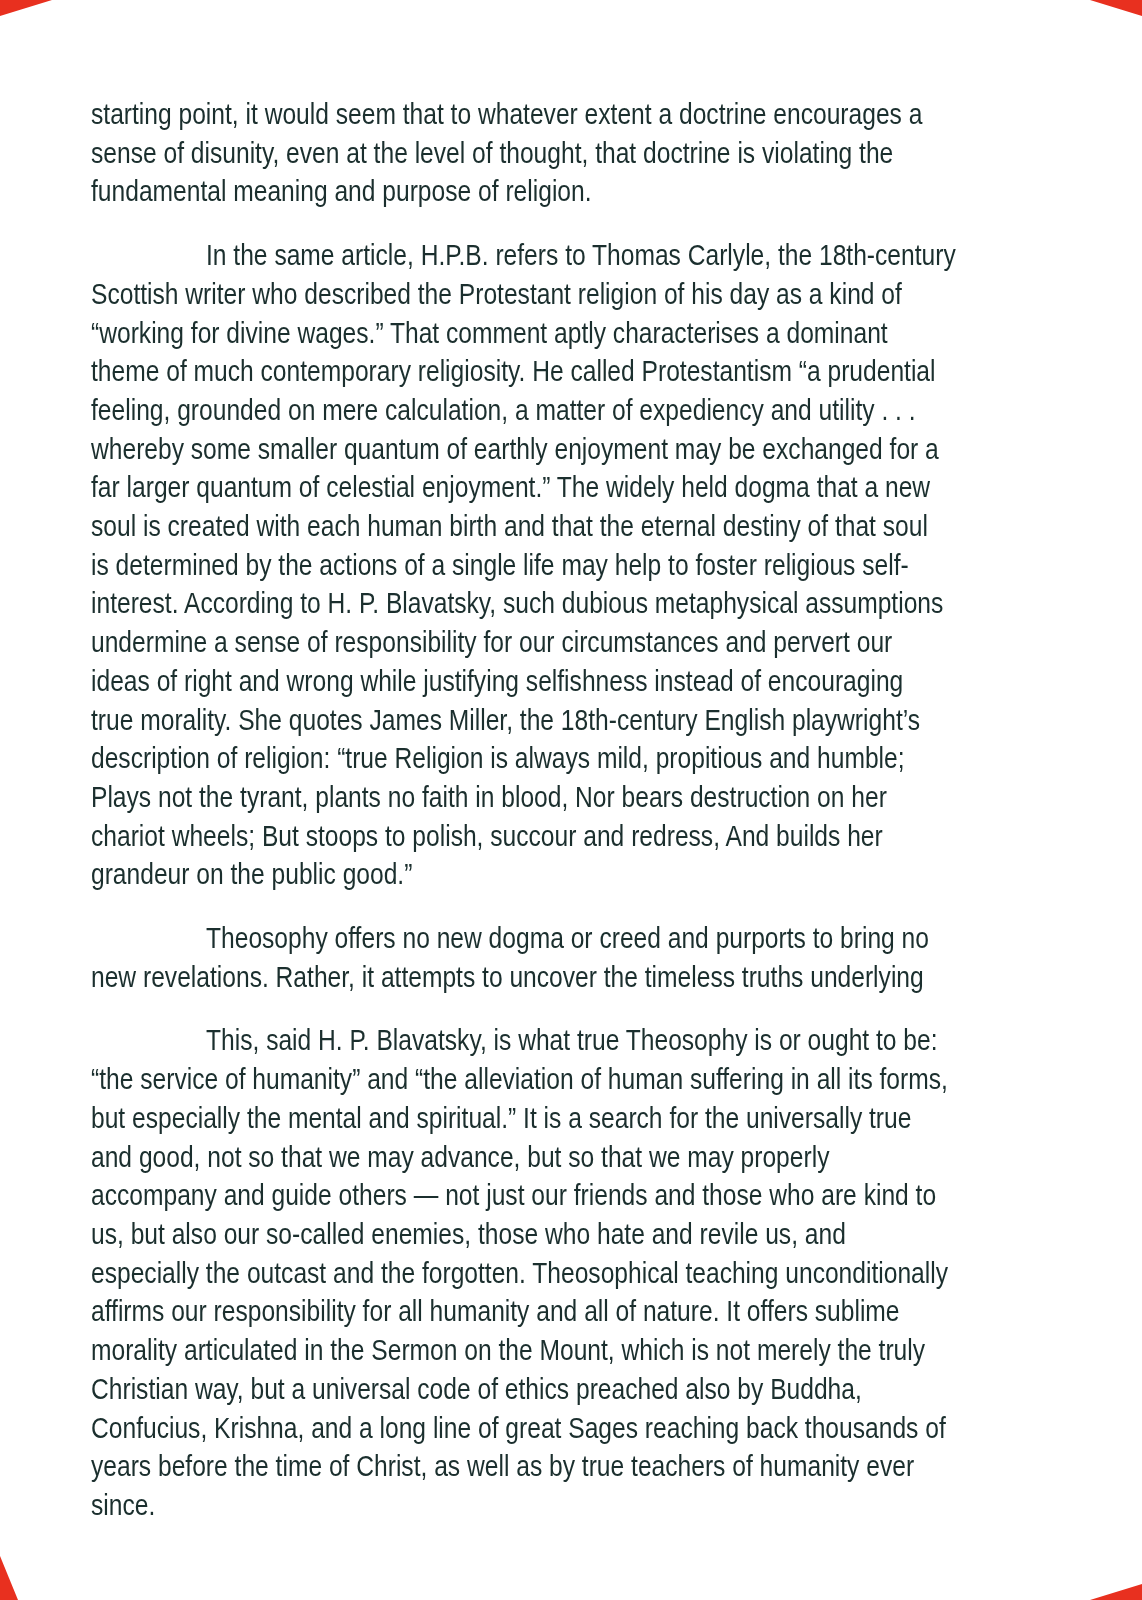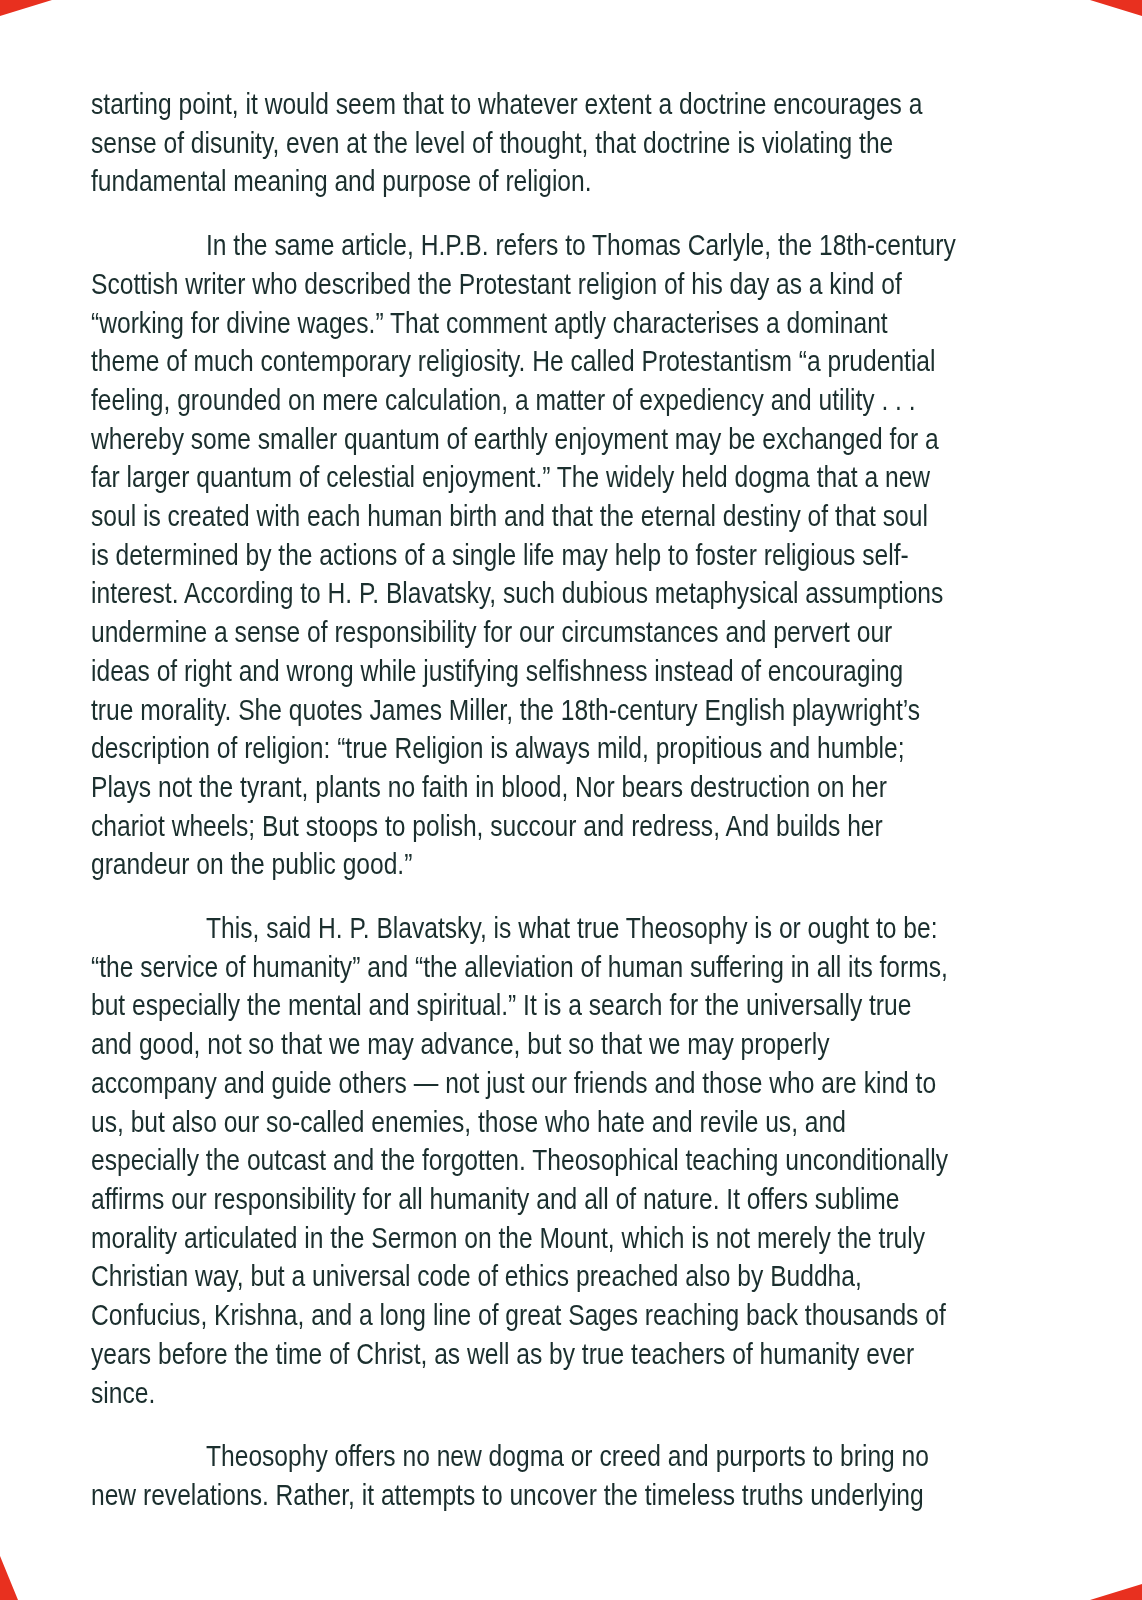--- a/index.html
+++ b/index.html
@@ -15,21 +15,21 @@
     font-family: "Liberation Sans", sans-serif;
   }
   .page {
     position: absolute;
     inset: 0;
     background: #ffffff;
   }
   .doc {
     position: absolute;
     left: 91px;
-    top: 85px;
+    top: 95px;
     width: 980px;
     font-size: 30px;
     line-height: 38.7px;
     color: #1b2f2e;
     font-family: "Liberation Sans", sans-serif;
   }
   .para { margin: 0; }
   .para + .para { margin-top: 25px; }
   .line {
     white-space: pre;
@@ -96,33 +96,33 @@
         <div class="line">interest. According to H. P. Blavatsky, such dubious metaphysical assumptions</div>
         <div class="line">undermine a sense of responsibility for our circumstances and pervert our</div>
         <div class="line">ideas of right and wrong while justifying selfishness instead of encouraging</div>
         <div class="line">true morality. She quotes James Miller, the 18th-century English playwright’s</div>
         <div class="line">description of religion: “true Religion is always mild, propitious and humble;</div>
         <div class="line">Plays not the tyrant, plants no faith in blood, Nor bears destruction on her</div>
         <div class="line">chariot wheels; But stoops to polish, succour and redress, And builds her</div>
         <div class="line">grandeur on the public good.”</div>
       </div>
       <div class="para indent">
+        <div class="line">Theosophy offers no new dogma or creed and purports to bring no</div>
+        <div class="line">new revelations. Rather, it attempts to uncover the timeless truths underlying</div>
+      </div>
+      <div class="para indent">
         <div class="line">This, said H. P. Blavatsky, is what true Theosophy is or ought to be:</div>
         <div class="line">“the service of humanity” and “the alleviation of human suffering in all its forms,</div>
         <div class="line">but especially the mental and spiritual.” It is a search for the universally true</div>
         <div class="line">and good, not so that we may advance, but so that we may properly</div>
         <div class="line">accompany and guide others — not just our friends and those who are kind to</div>
         <div class="line">us, but also our so-called enemies, those who hate and revile us, and</div>
         <div class="line">especially the outcast and the forgotten. Theosophical teaching unconditionally</div>
         <div class="line">affirms our responsibility for all humanity and all of nature. It offers sublime</div>
         <div class="line">morality articulated in the Sermon on the Mount, which is not merely the truly</div>
         <div class="line">Christian way, but a universal code of ethics preached also by Buddha,</div>
         <div class="line">Confucius, Krishna, and a long line of great Sages reaching back thousands of</div>
         <div class="line">years before the time of Christ, as well as by true teachers of humanity ever</div>
         <div class="line">since.</div>
       </div>
-      <div class="para indent">
-        <div class="line">Theosophy offers no new dogma or creed and purports to bring no</div>
-        <div class="line">new revelations. Rather, it attempts to uncover the timeless truths underlying</div>
-      </div>
     </div>
 
 </div>
 
 </body></html>

